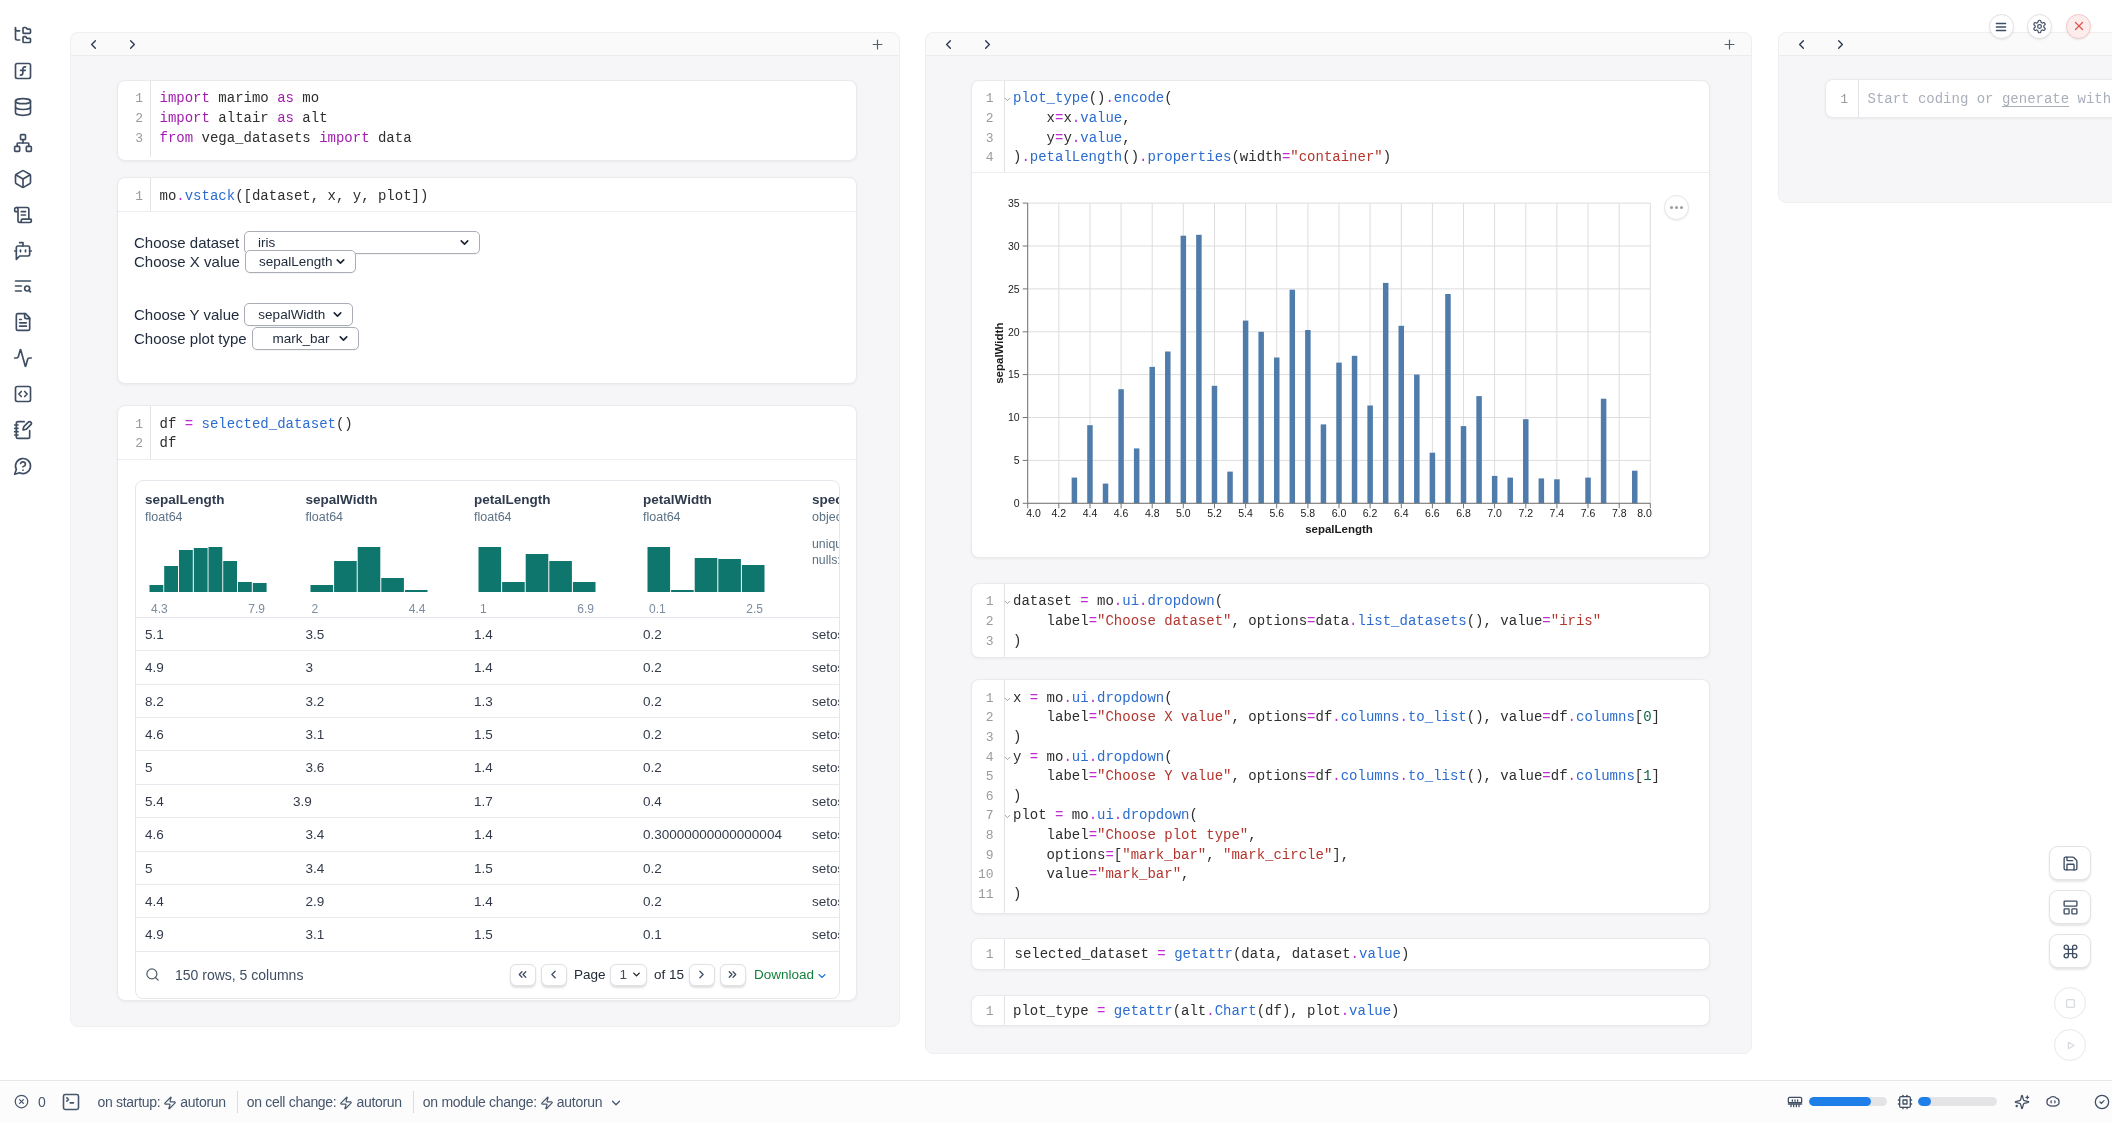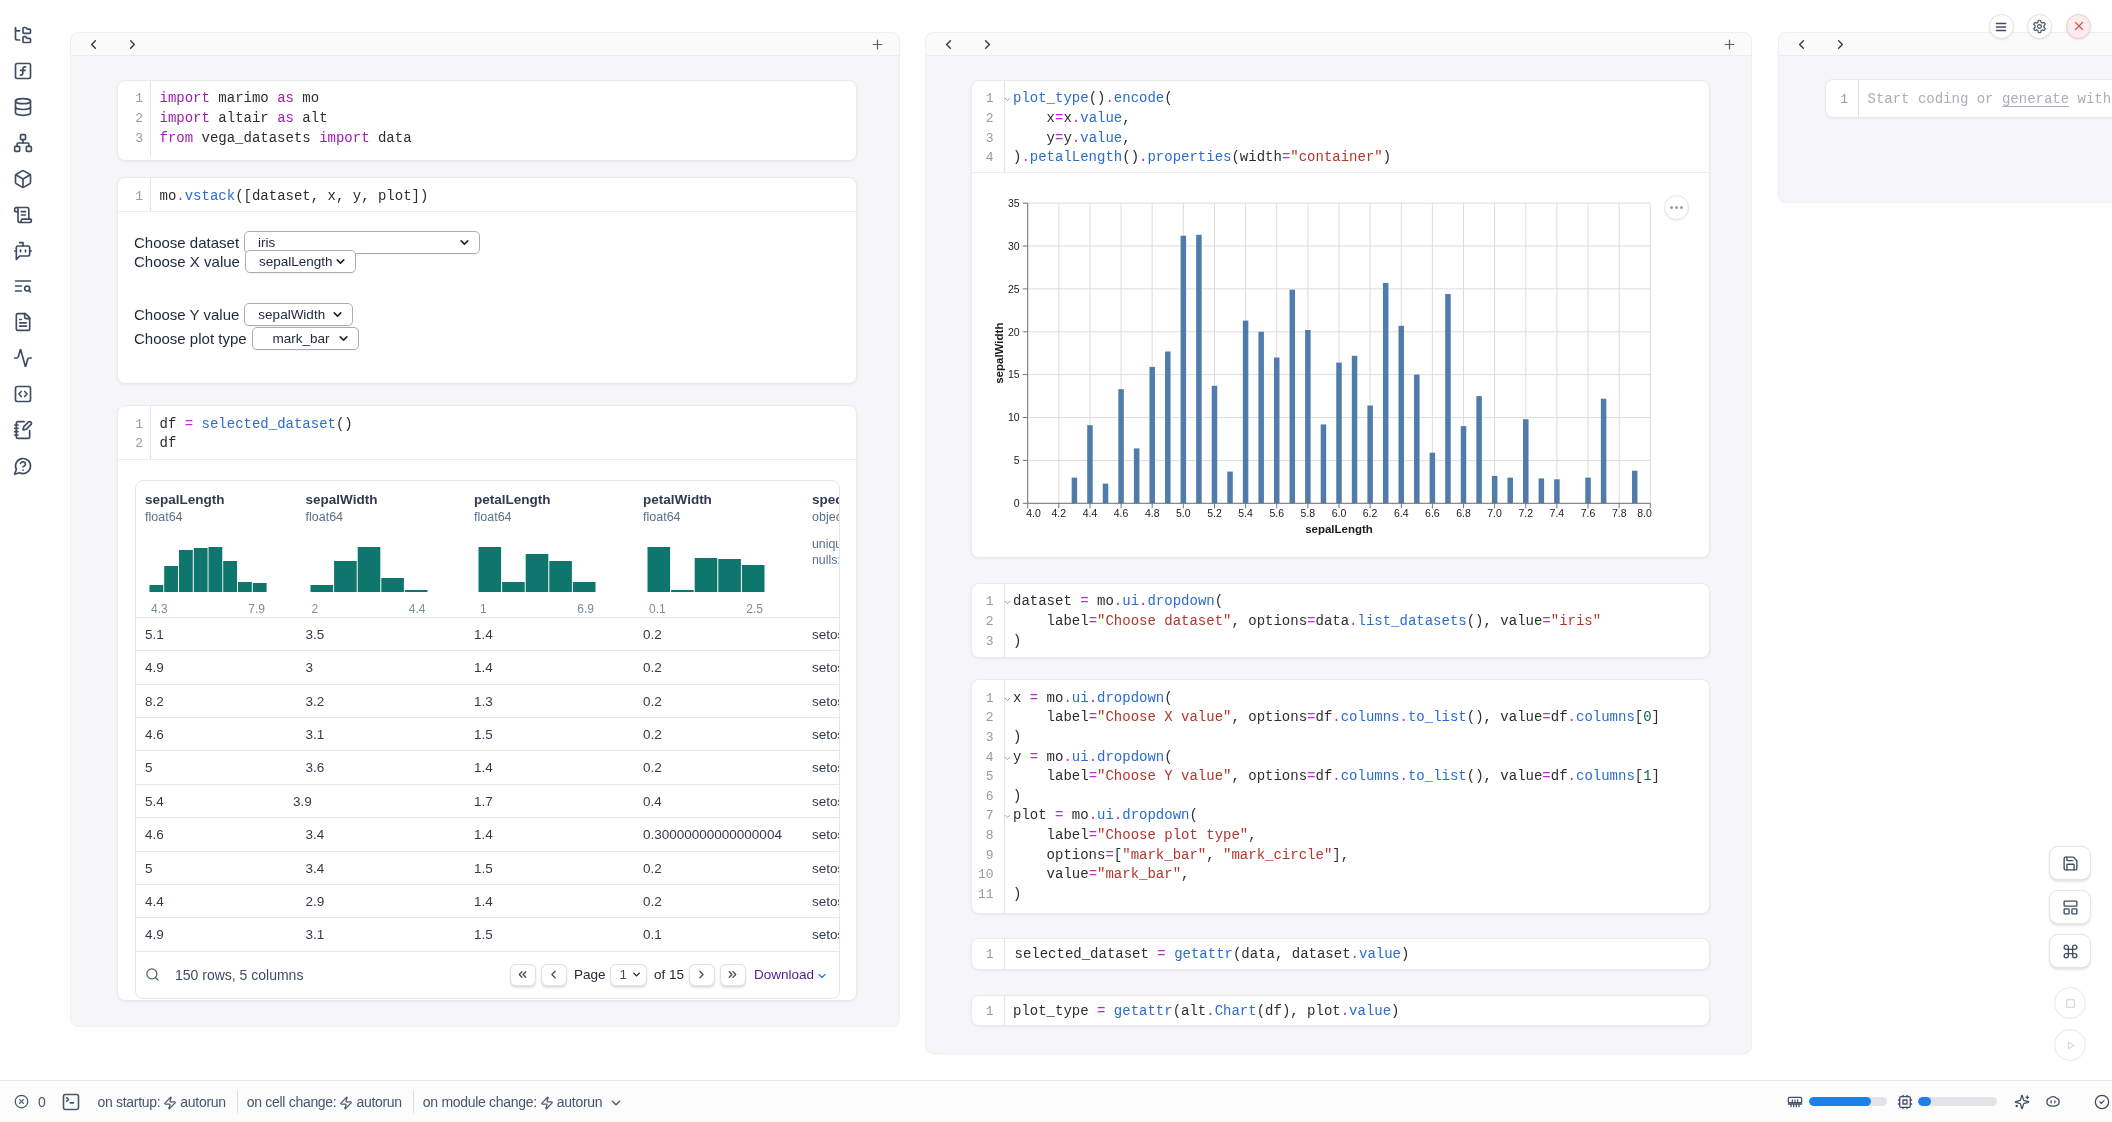--- a/index.html
+++ b/index.html
@@ -49,21 +49,21 @@
 .td{position:absolute;top:9px;white-space:nowrap}
 .tfoot{height:46px;display:flex;align-items:center;font-size:14px;color:#3f4d63}
 .tfn{margin-left:15px}
 .tctrl{margin-left:auto;display:flex;align-items:center;margin-right:11px}
 .pbtn{display:inline-flex;align-items:center;justify-content:center;width:26px;height:22px;
   background:#fff;border:1px solid #dfe1e5;border-radius:6px;box-shadow:0 1.5px 2px rgba(0,0,0,.12);
   margin-left:5px}
 .pglbl{margin-left:7px;font-size:13.5px;color:#222b38}
 .psel{display:inline-flex;align-items:center;height:22px;border:1px solid #dfe1e5;border-radius:6px;
   background:#fff;padding:0 4px 0 8px;margin-left:5px;font-size:13.5px;box-shadow:0 1.5px 2px rgba(0,0,0,.12)}
-.dl{color:#4c1d95;font-size:13.5px;margin-left:8px;display:inline-flex;align-items:center}
+.dl{color:#15803d;font-size:13.5px;margin-left:8px;display:inline-flex;align-items:center}
 
 .dots{position:absolute;width:25px;height:25px;border-radius:50%;background:#fff;
   border:1px solid #e6e6e8;box-shadow:0 1px 2px rgba(0,0,0,.07);display:flex;align-items:center;
   justify-content:center;gap:2px}
 .dots i{width:3.2px;height:3.2px;border-radius:50%;background:#9ca0a6;display:block}
 
 .tbtn{position:absolute;width:25px;height:25px;border-radius:50%;background:#fff;
   border:1px solid #e2e2e5;box-shadow:0 1px 2px rgba(0,0,0,.08);display:flex;align-items:center;
   justify-content:center}
 .tbtn.red{background:#fdecec;border-color:#f3c9c9}

